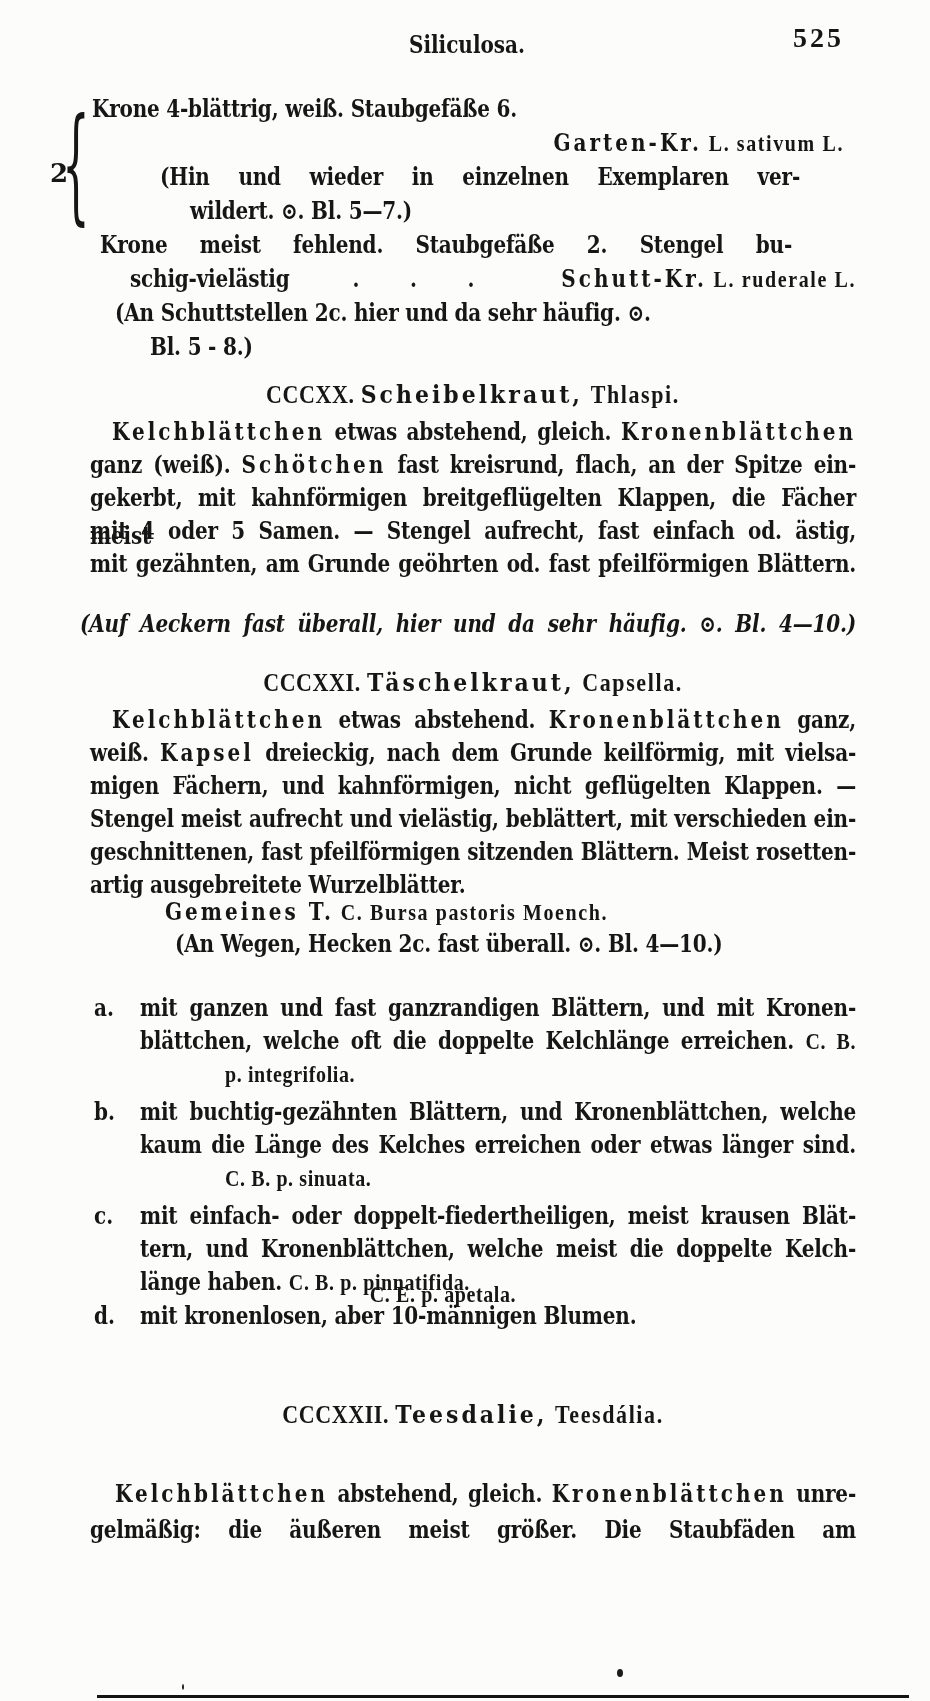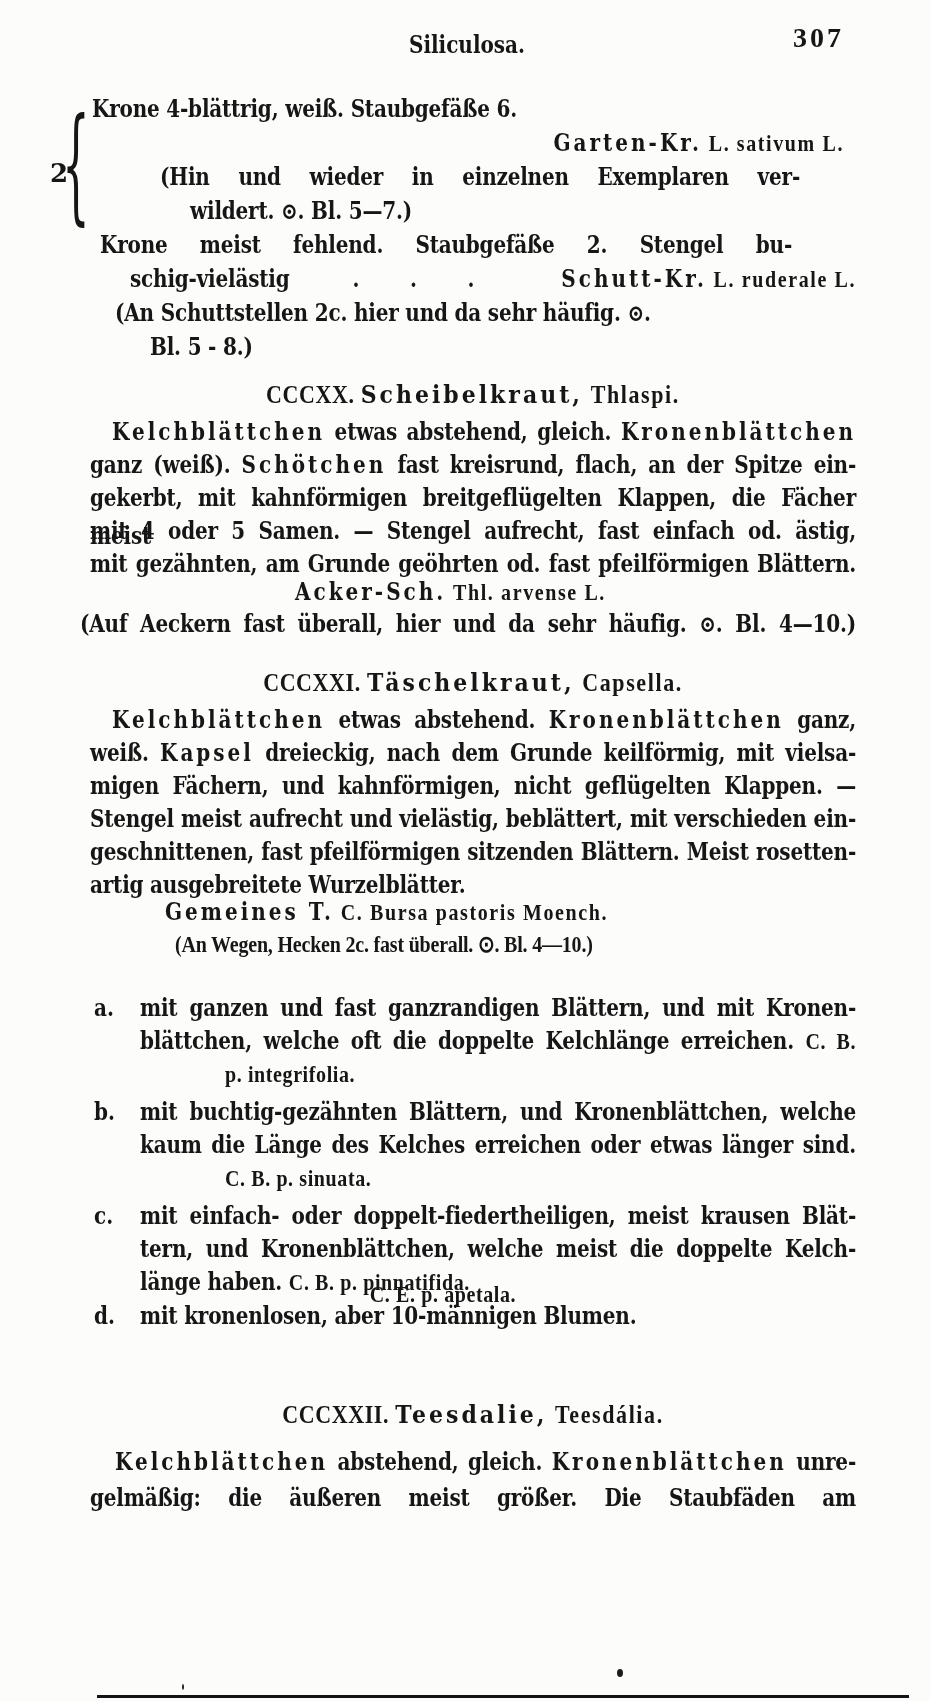--- a/index.html
+++ b/index.html
@@ -44,21 +44,21 @@
     font-size:20px; transform:scaleY(1.16); }
   .speck { position:absolute; background:#1b1b1b; border-radius:50%; }
   .scanline { position:absolute; background:#141414; }
 </style>
 </head>
 <body>
 
 <div class="page">
 
   <div class="running-title">Siliculosa.</div>
-  <div class="page-number">307</div>
+  <div class="page-number">525</div>
 
   <div class="key-number">2</div>
   <div class="brace">{</div>
 
   <div class="block lh34" style="top:92px;">
     <div class="ln" style="margin-left:2px;"><span class="seg-f">Krone 4-blättrig, weiß.  Staubgefäße 6.</span></div>
     <div class="ln right"><span class="seg-g">Garten-Kr.</span><span class="seg-f"> </span><span class="seg-ab">L. sativum L.</span></div>
     <div class="ln jst" style="margin-left:70px; width:640px;"><span class="seg-f">(Hin und wieder in einzelnen Exemplaren ver-</span></div>
     <div class="ln" style="margin-left:100px;"><span class="seg-f">wildert. ⊙. Bl. 5—7.)</span></div>
     <div class="ln jst" style="margin-left:10px; width:692px;"><span class="seg-f">Krone meist fehlend.  Staubgefäße 2.  Stengel bu-</span></div>
@@ -72,40 +72,37 @@
   </div>
 
   <div class="heading" style="top:376px;"><span class="seg-a">CCCXX. </span><span class="seg-g">Scheibelkraut,</span><span class="seg-f"> </span><span class="seg-ab">Thlaspi.</span></div>
   <div class="block" style="top:416px;">
     <div class="ln jst" style="text-indent:22px;"><span class="seg-g">Kelchblättchen</span><span class="seg-f"> etwas abstehend, gleich. </span><span class="seg-g">Kronenblättchen</span></div>
     <div class="ln jst"><span class="seg-f">ganz (weiß). </span><span class="seg-g">Schötchen</span><span class="seg-f"> fast kreisrund, flach, an der Spitze ein-</span></div>
     <div class="ln jst"><span class="seg-f">gekerbt, mit kahnförmigen breitgeflügelten Klappen, die Fächer meist</span></div>
     <div class="ln jst"><span class="seg-f">mit 4 oder 5 Samen. — Stengel aufrecht, fast einfach od. ästig,</span></div>
     <div class="ln jst"><span class="seg-f">mit gezähnten, am Grunde geöhrten od. fast pfeilförmigen Blättern.</span></div>
   </div>
-  <div class="block" style="top:576px;">
-    <div class="ln center" style="margin-right:45px;"><span class="seg-g">Acker-Sch.</span><span class="seg-f">  </span><span class="seg-ab">Thl. arvense L.</span></div>
-  </div>
-  <div class="block" style="top:608px; left:80px; width:776px;">
+  <div class="block" style="top:608px; left:80px; width:776px;font-style:italic;">
     <div class="ln jst"><span class="seg-f">(Auf Aeckern fast überall, hier und da sehr häufig. ⊙. Bl. 4—10.)</span></div>
   </div>
 
   <div class="heading" style="top:664px;"><span class="seg-a">CCCXXI. </span><span class="seg-g">Täschelkraut,</span><span class="seg-f"> </span><span class="seg-ab">Capsella.</span></div>
   <div class="block" style="top:896px;">
     <div class="ln" style="margin-left:75px;"><span class="seg-g">Gemeines T.</span><span class="seg-f"> </span><span class="seg-ab">C. Bursa pastoris Moench.</span></div>
   </div>
   <div class="block" style="top:704px;">
     <div class="ln jst" style="text-indent:22px;"><span class="seg-g">Kelchblättchen</span><span class="seg-f"> etwas abstehend. </span><span class="seg-g">Kronenblättchen</span><span class="seg-f"> ganz,</span></div>
     <div class="ln jst"><span class="seg-f">weiß. </span><span class="seg-g">Kapsel</span><span class="seg-f"> dreieckig, nach dem Grunde keilförmig, mit vielsa-</span></div>
     <div class="ln jst"><span class="seg-f">migen Fächern, und kahnförmigen, nicht geflügelten Klappen. —</span></div>
     <div class="ln jst"><span class="seg-f">Stengel meist aufrecht und vielästig, beblättert, mit verschieden ein-</span></div>
     <div class="ln jst"><span class="seg-f">geschnittenen, fast pfeilförmigen sitzenden Blättern.  Meist rosetten-</span></div>
     <div class="ln"><span class="seg-f">artig ausgebreitete Wurzelblätter.</span></div>
   </div>
-  <div class="block" style="top:928px;font-family:Liberation Serif, serif;">
+  <div class="block" style="top:928px;">
     <div class="ln" style="margin-left:85px;"><span class="seg-f">(An Wegen, Hecken 2c. fast überall. ⊙. Bl. 4—10.)</span></div>
   </div>
 
   <div class="list-item" style="top:992px;">
     <span class="item-label">a.</span>
     <div class="ln jst" style="margin-left:50px;"><span class="seg-f">mit ganzen und fast ganzrandigen Blättern, und mit Kronen-</span></div>
     <div class="ln jst" style="margin-left:50px;"><span class="seg-f">blättchen, welche oft die doppelte Kelchlänge erreichen. </span><span class="seg-a">C. B.</span></div>
     <div class="ln" style="margin-left:135px;"><span class="seg-a">p. integrifolia.</span></div>
   </div>
 
@@ -126,21 +123,21 @@
   <div class="list-item" style="top:1300px;">
     <span class="item-label">d.</span>
     <div class="ln" style="margin-left:50px;"><span class="seg-f">mit kronenlosen, aber 10-männigen Blumen.</span></div>
   </div>
 
   <div class="block" style="top:1278px;">
     <div class="ln center" style="margin-right:60px;"><span class="seg-a">C. E. p. apetala.</span></div>
   </div>
 
   <div class="heading" style="top:1396px;"><span class="seg-a">CCCXXII. </span><span class="seg-g">Teesdalie,</span><span class="seg-f"> </span><span class="seg-ab">Teesdália.</span></div>
-  <div class="block" style="top:1444px;">
+  <div class="block" style="top:1476px;">
     <div class="ln jst" style="text-indent:25px; height:36px; line-height:36px;"><span class="seg-g">Kelchblättchen</span><span class="seg-f"> abstehend, gleich. </span><span class="seg-g">Kronenblättchen</span><span class="seg-f"> unre-</span></div>
     <div class="ln jst" style="height:36px; line-height:36px;"><span class="seg-f">gelmäßig: die äußeren meist größer.   Die Staubfäden am</span></div>
   </div>
 
   <div class="speck" style="left:617px; top:1669px; width:6px; height:8px;"></div>
   <div class="speck" style="left:182px; top:1684px; width:2px; height:6px;"></div>
   <div class="scanline" style="left:97px; top:1695px; width:812px; height:3px;"></div>
 
 </div>
 

